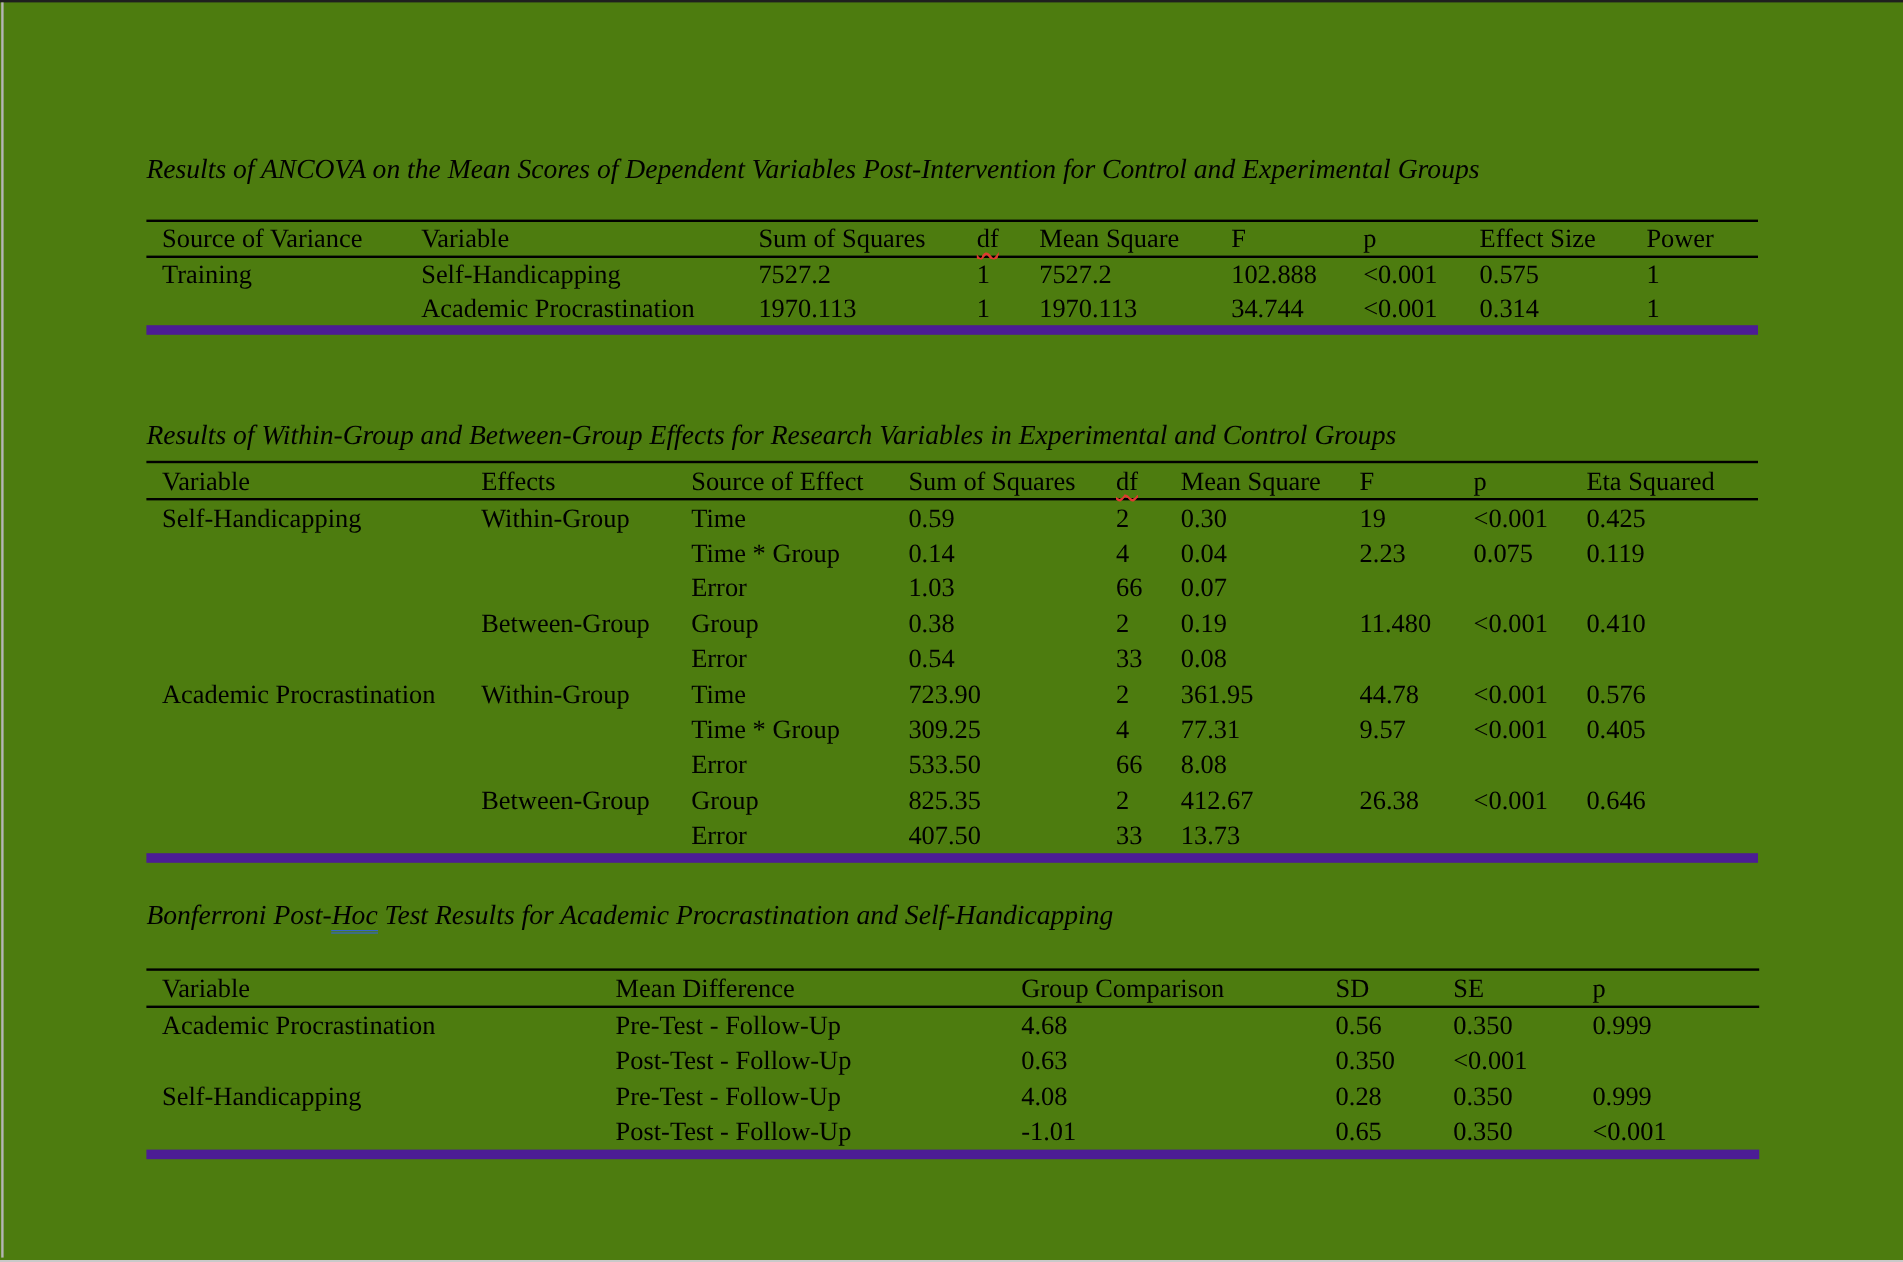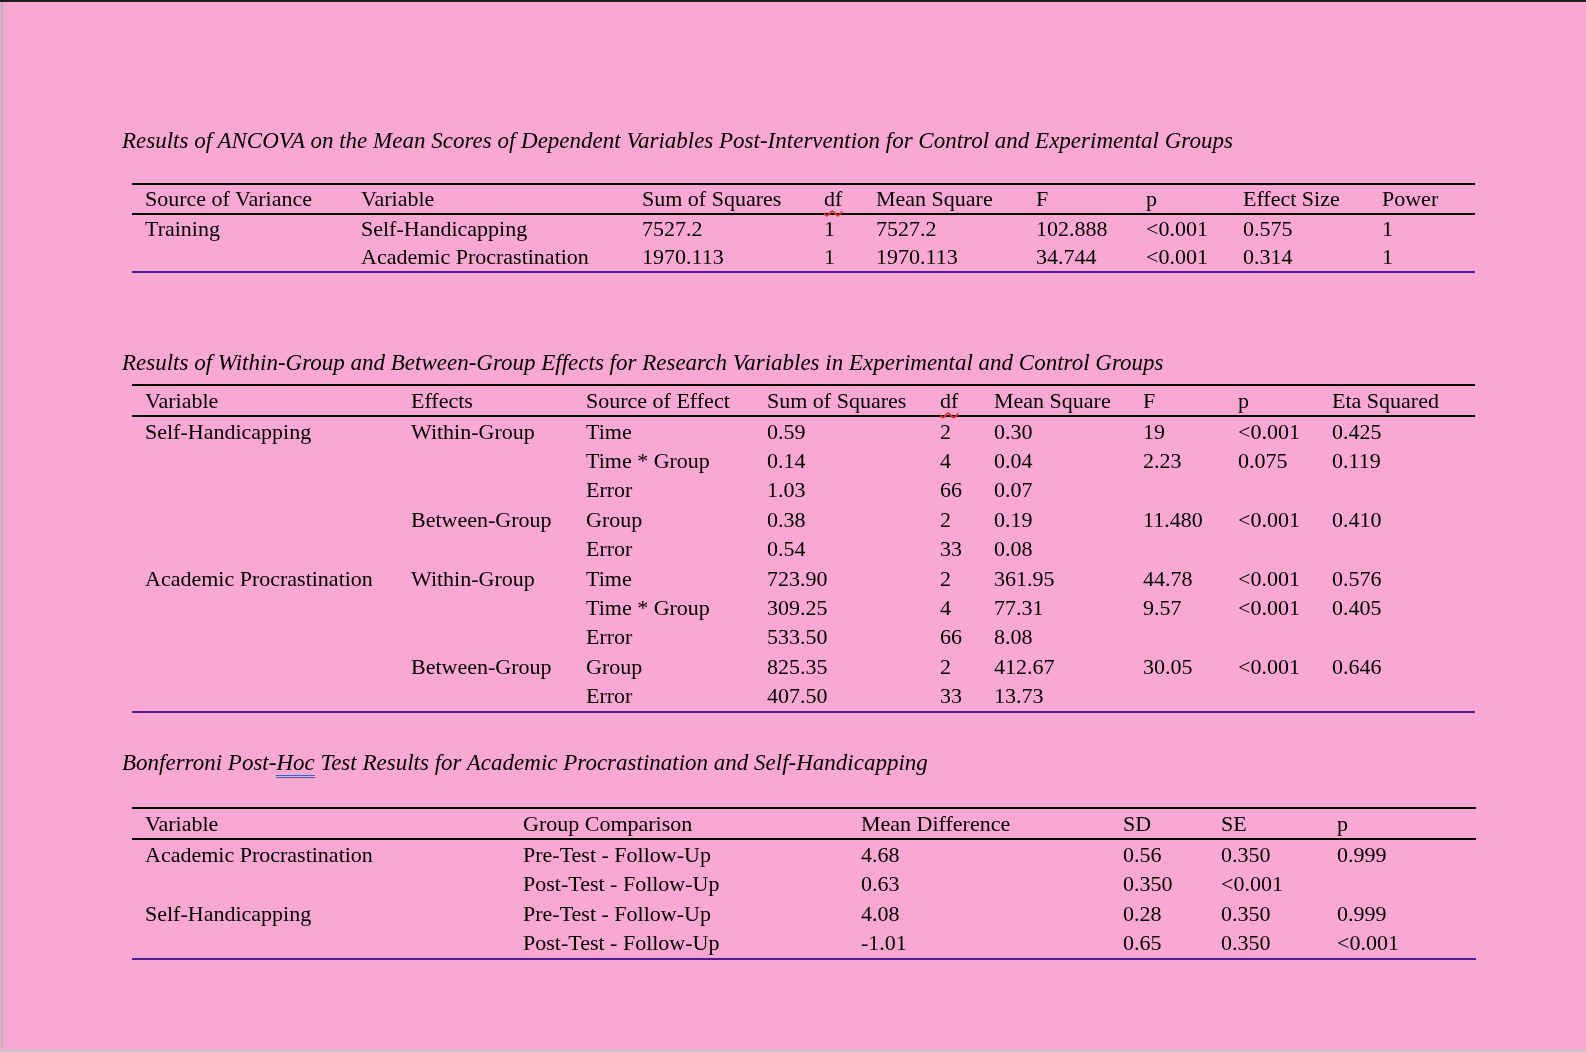--- a/index.html
+++ b/index.html
@@ -1,34 +1,34 @@
 <!DOCTYPE html>
 <html><head>
 <meta charset="utf-8">
 <style>
   html,body { margin:0; padding:0; background:#ffffff; }
   .page {
-    position:relative; width:1586px; height:1052px; background:#f9a8d4;
+    position:relative; width:1586px; height:1052px; background:#4d7c0f;
     font-family:"Liberation Serif", serif; color:#000; overflow:hidden;
   }
   .top-edge    { position:absolute; top:0; left:0; right:0; height:2px; background:#1f1f1f; }
   .left-edge   { position:absolute; top:2px; left:1px; width:2px; height:1046px; background:#b5b5b5; }
   .bottom-edge { position:absolute; left:0; right:0; bottom:0; height:2px; background:#c9c9c9; }
 
   .tbl-title {
     position:absolute; left:122px; font-style:italic; font-size:23px;
     line-height:30px; white-space:nowrap;
   }
   .title-0 { top:126px; }
   .title-1 { top:348px; }
   .title-2 { top:748px; }
 
   .tbl {
-    position:absolute; left:132px;
-    border-top:2px solid #000; border-bottom:2px solid #4c1d95;
+    position:absolute; left:122px;
+    border-top:2px solid #000; border-bottom:8px solid #4c1d95;
   }
   .t0 { top:183px; width:1343px; }
   .t1 { top:384px; width:1343px; }
   .t2 { top:807px; width:1344px; }
 
   .thead { display:grid; border-bottom:2px solid #000; padding-left:13px; }
   .row   { display:grid; padding-left:13px; }
 
   .t0 .thead, .t0 .row { grid-template-columns:216px 281px 182px 52px 160px 110px 97px 139px 1fr; }
   .t1 .thead, .t1 .row { grid-template-columns:266px 175px 181px 173px 54px 149px 95px 94px 1fr; }
@@ -245,21 +245,21 @@
           <div class="cell"></div>
           <div class="cell"></div>
         </div>
         <div class="row">
           <div class="cell"></div>
           <div class="cell">Between-Group</div>
           <div class="cell">Group</div>
           <div class="cell">825.35</div>
           <div class="cell">2</div>
           <div class="cell">412.67</div>
-          <div class="cell">30.05</div>
+          <div class="cell">26.38</div>
           <div class="cell">&lt;0.001</div>
           <div class="cell">0.646</div>
         </div>
         <div class="row">
           <div class="cell"></div>
           <div class="cell"></div>
           <div class="cell">Error</div>
           <div class="cell">407.50</div>
           <div class="cell">33</div>
           <div class="cell">13.73</div>
@@ -270,24 +270,24 @@
       </div>
   </div>
 
   <div class="tbl-title title-2"><span class="title-run">Bonferroni Post-</span><span class="title-run grammar-blue">Hoc</span><span class="title-run"> Test Results for Academic Procrastination and Self-Handicapping</span></div>
   <div class="tbl t2">
     <div class="thead">
         <div class="cell">
           <span>Variable</span>
         </div>
         <div class="cell">
+          <span>Mean Difference</span>
+        </div>
+        <div class="cell">
           <span>Group Comparison</span>
-        </div>
-        <div class="cell">
-          <span>Mean Difference</span>
         </div>
         <div class="cell">
           <span>SD</span>
         </div>
         <div class="cell">
           <span>SE</span>
         </div>
         <div class="cell">
           <span>p</span>
         </div>

